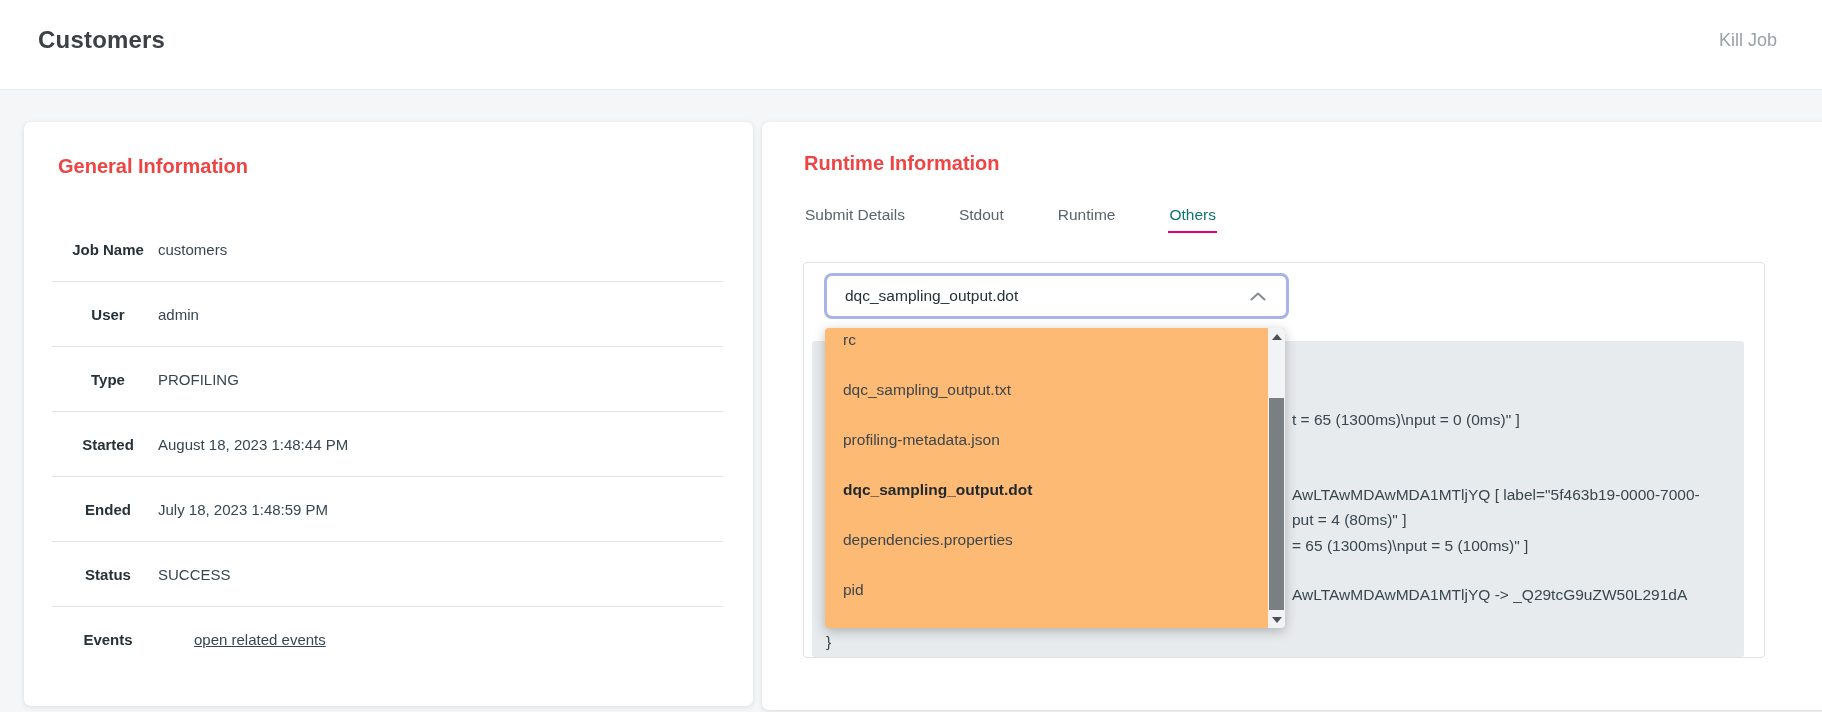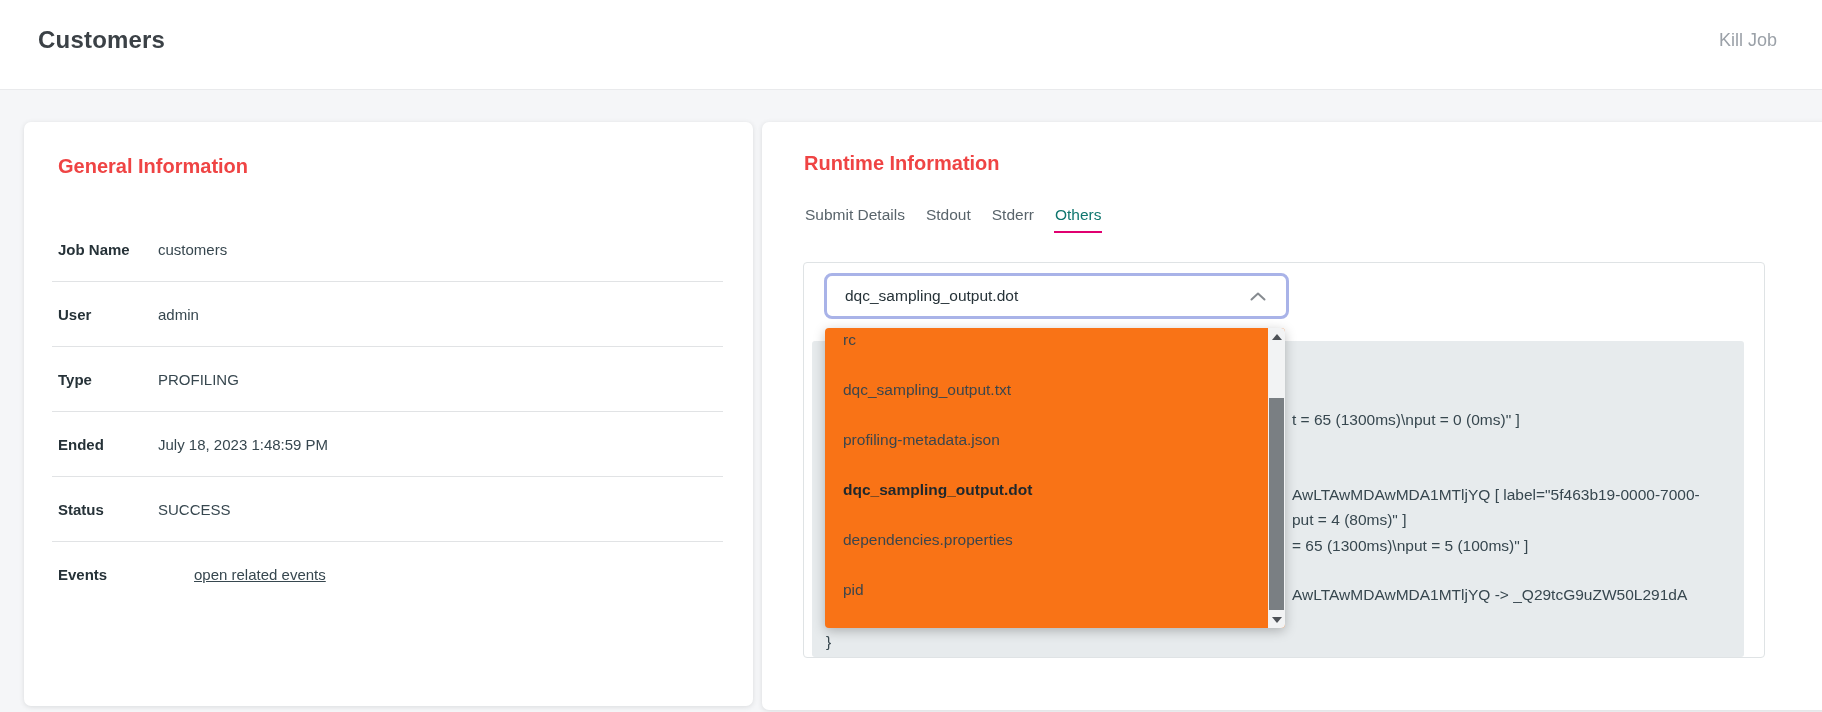--- a/index.html
+++ b/index.html
@@ -17,29 +17,29 @@
   
   .card { position:absolute; background:#ffffff; border-radius:7px;
     box-shadow:0 1px 5px rgba(60,64,67,.14); }
   .card-left  { left:24px;  top:122px; width:729px;  height:584px; }
   .card-right { left:762px; top:122px; width:1153px; height:588px; }
   .card-title { font-size:20px; font-weight:600; color:#ef4444; }
 
   
   .gi-title { position:absolute; left:34px; top:33px; }
   .gi-rows { position:absolute; left:28px; right:30px; top:95px; }
-  .gi-row { display:flex; align-items:center; height:65px; border-bottom:1px solid #e1e3e5; padding-left:6px; }
+  .gi-row { display:flex; align-items:center; height:65px; border-bottom:1px solid #e1e3e5; padding-left:6px;text-align:center; }
   .gi-row:last-child { border-bottom:none; }
   .gi-label { width:100px; font-size:15px; font-weight:600; color:#263238; flex:0 0 auto; }
   .gi-value { font-size:15px; color:#37474f; }
   .gi-link  { font-size:15px; color:#37474f; text-decoration:underline; cursor:pointer;margin-left:36px; }
 
   
   .ri-title { position:absolute; left:42px; top:30px; }
-  .ri-tabs { position:absolute; left:42px; top:84px; display:flex; gap:19px;justify-content:space-between; }
+  .ri-tabs { position:absolute; left:42px; top:84px; display:flex; gap:52px;justify-content:space-between; }
   .ri-tab { background:none; border:none; font-family:"Liberation Sans", sans-serif;
     font-size:15.5px; font-weight:500; color:#59646b; padding:0 1px 7px 1px;
     border-bottom:2px solid transparent; cursor:pointer; }
   .ri-tab.active { color:#0f766e; border-bottom-color:#e00070; }
 
   .content-box { position:absolute; left:41px; top:140px; width:962px; height:396px;
     background:#ffffff; border:1px solid #dfe3e5; border-radius:4px; }
 
   .file-select { position:absolute; left:20px; top:10px; width:465px; height:46px;
     background:#ffffff; border:3px solid #a9b3e8; border-radius:8px;
@@ -53,21 +53,21 @@
   .code-frag { position:absolute; font-size:15.5px; line-height:25px; color:#37474f; white-space:pre; }
   .frag-0 { left:480px; top:66px;  }
   .frag-1 { left:480px; top:141px; }
   .frag-2 { left:480px; top:166px; }
   .frag-3 { left:480px; top:192px; }
   .frag-4 { left:480px; top:241px; }
   .frag-5 { left:14px;  top:288px; }
 
   
   .dropdown { position:absolute; left:825px; top:328px; width:460px; height:300px;
-    background:#f97316; border-radius:4px; box-shadow:0 3px 12px rgba(0,0,0,.25);
+    background:#fdba74; border-radius:4px; box-shadow:0 3px 12px rgba(0,0,0,.25);
     overflow:hidden; z-index:10; }
   .dropdown-list { position:absolute; left:0; right:17px; top:-13px; }
   .dropdown-option { height:50px; display:flex; align-items:center; padding-left:18px;
     font-size:15.5px; color:#3c464c; cursor:pointer; }
   .dropdown-option.selected { font-weight:700; color:#1f282d; }
 
   .dd-scrollbar { position:absolute; right:0; top:0; bottom:0; width:17px; background:#f2f3f4; }
   .dd-scroll-btn { position:absolute; left:0; width:17px; height:17px; display:flex;
     align-items:center; justify-content:center; cursor:pointer; }
   .dd-scroll-up { top:0; }
@@ -98,41 +98,45 @@
       </div>
       <div class="gi-row">
         <span class="gi-label">User</span>
         <span class="gi-value">admin</span>
       </div>
       <div class="gi-row">
         <span class="gi-label">Type</span>
         <span class="gi-value">PROFILING</span>
       </div>
       <div class="gi-row">
+        <span class="gi-label">Started</span>
+        <span class="gi-value">August 18, 2023 1:48:44 PM</span>
+      </div>
+      <div class="gi-row">
         <span class="gi-label">Ended</span>
         <span class="gi-value">July 18, 2023 1:48:59 PM</span>
       </div>
       <div class="gi-row">
         <span class="gi-label">Status</span>
         <span class="gi-value">SUCCESS</span>
       </div>
       <div class="gi-row">
         <span class="gi-label">Events</span>
         <a class="gi-link">open related events</a>
       </div>
     </div>
   </section>
 
   <section class="card card-right">
     <h2 class="card-title ri-title">Runtime Information</h2>
 
     <div class="ri-tabs">
       <button class="ri-tab">Submit Details</button>
       <button class="ri-tab">Stdout</button>
-      <button class="ri-tab">Stderr</button>
+      <button class="ri-tab">Runtime</button>
       <button class="ri-tab active">Others</button>
     </div>
 
     <div class="content-box">
       <div class="file-select">
         <span class="file-select-value">dqc_sampling_output.dot</span>
         <span class="file-select-chevron">
           <svg width="16" height="9" viewBox="0 0 16 9">
               <polyline points="1.5,7.5 8,1.5 14.5,7.5" fill="none" stroke="#868b90" stroke-width="2" stroke-linecap="round" stroke-linejoin="round"></polyline>
             </svg>

